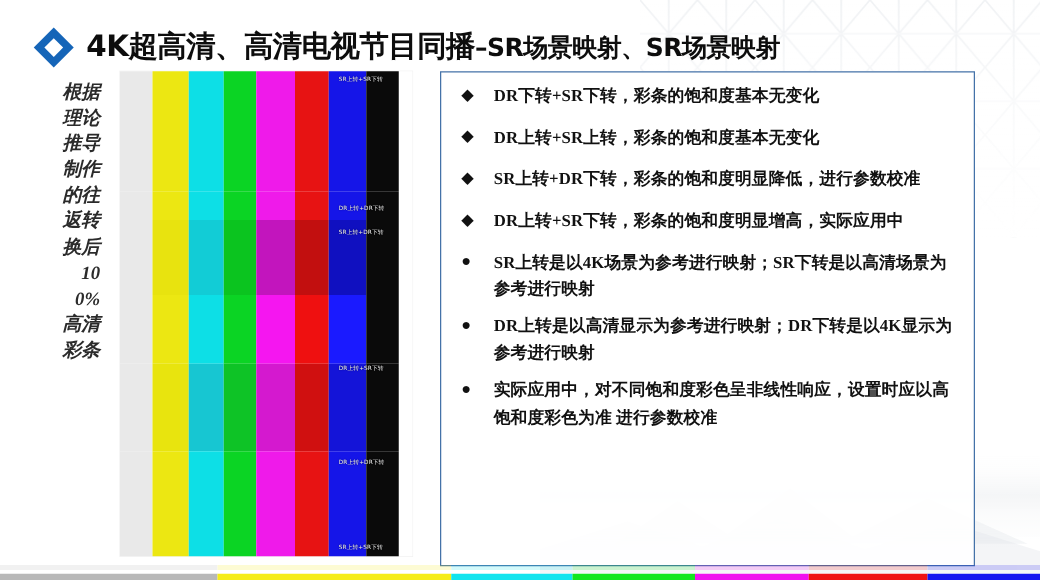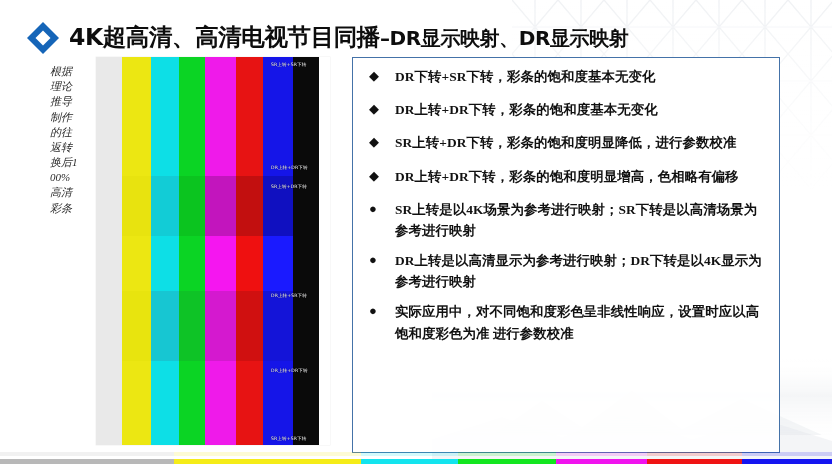--- a/index.html
+++ b/index.html
@@ -75,25 +75,25 @@
   }
 
   
   #vertical-caption {
     position: absolute;
     left: 50px;
     top: 64px;
     width: 30px;
     height: 380px;
     font-family: "Liberation Serif", "DejaVu Serif", serif;
-    font-size: 11px;
-    font-weight: 400;
+    font-size: 15px;
+    font-weight: 700;
     color: #2b2b2b;
     line-height: 1.38;
-    text-align: left;
+    text-align: right;
     letter-spacing: 0px;
     z-index: 5;
     word-break: break-all;
     font-style: italic;
   }
 
   
   #colorbar-figure {
     position: absolute;
     left: 96px;
@@ -232,21 +232,21 @@
   <div id="title-bar">
     <div id="title-diamond">
       <svg viewBox="0 0 34 34" width="34" height="34">
         <g transform="translate(17,17)">
           <path d="M0,-16 L16,0 L0,16 L-16,0 Z" fill="#1565b8"></path>
           <path d="M0,-7.5 L7.5,0 L0,7.5 L-7.5,0 Z" fill="#ffffff"></path>
         </g>
       </svg>
     </div>
     <div id="title-text">
-      <span>4K超高清、高清电视节目同播</span><span class="sub">–</span><span class="sub">DR显示映射、DR显示映射</span>
+      <span>4K超高清、高清电视节目同播</span><span class="sub">–</span><span class="sub">SR场景映射、SR场景映射</span>
     </div>
   </div>
 
   <div id="vertical-caption">根据理论推导制作的往返转换后100%高清彩条</div>
 
   <div id="colorbar-figure">
       <div class="cb-col" style="width: 26px;">
         <div class="cb-band" style="background: rgb(233, 233, 233); height: 96px;"></div>
         <div class="cb-band" style="background: rgb(233, 233, 233); height: 23px;"></div>
         <div class="cb-band" style="background: rgb(233, 233, 233); height: 60px;"></div>
@@ -318,29 +318,29 @@
       <div class="cb-label" style="left: 175px; top: 380px;">SR上转+SR下转</div>
     </div>
 
   <div id="bullet-panel">
       <div class="bullet-row d">
         <div class="bullet-mark">◆</div>
         <div class="bullet-text">DR下转+SR下转，彩条的饱和度基本无变化</div>
       </div>
       <div class="bullet-row d">
         <div class="bullet-mark">◆</div>
-        <div class="bullet-text">DR上转+DR下转，彩条的饱和度基本无变化</div>
+        <div class="bullet-text">DR上转+SR上转，彩条的饱和度基本无变化</div>
       </div>
       <div class="bullet-row d">
         <div class="bullet-mark">◆</div>
         <div class="bullet-text">SR上转+DR下转，彩条的饱和度明显降低，进行参数校准</div>
       </div>
       <div class="bullet-row d">
         <div class="bullet-mark">◆</div>
-        <div class="bullet-text">DR上转+DR下转，彩条的饱和度明显增高，色相略有偏移</div>
+        <div class="bullet-text">DR上转+SR下转，彩条的饱和度明显增高，实际应用中</div>
       </div>
       <div class="bullet-row c">
         <div class="bullet-mark">●</div>
         <div class="bullet-text">SR上转是以4K场景为参考进行映射；SR下转是以高清场景为参考进行映射</div>
       </div>
       <div class="bullet-row c">
         <div class="bullet-mark">●</div>
         <div class="bullet-text">DR上转是以高清显示为参考进行映射；DR下转是以4K显示为参考进行映射</div>
       </div>
       <div class="bullet-row c">

